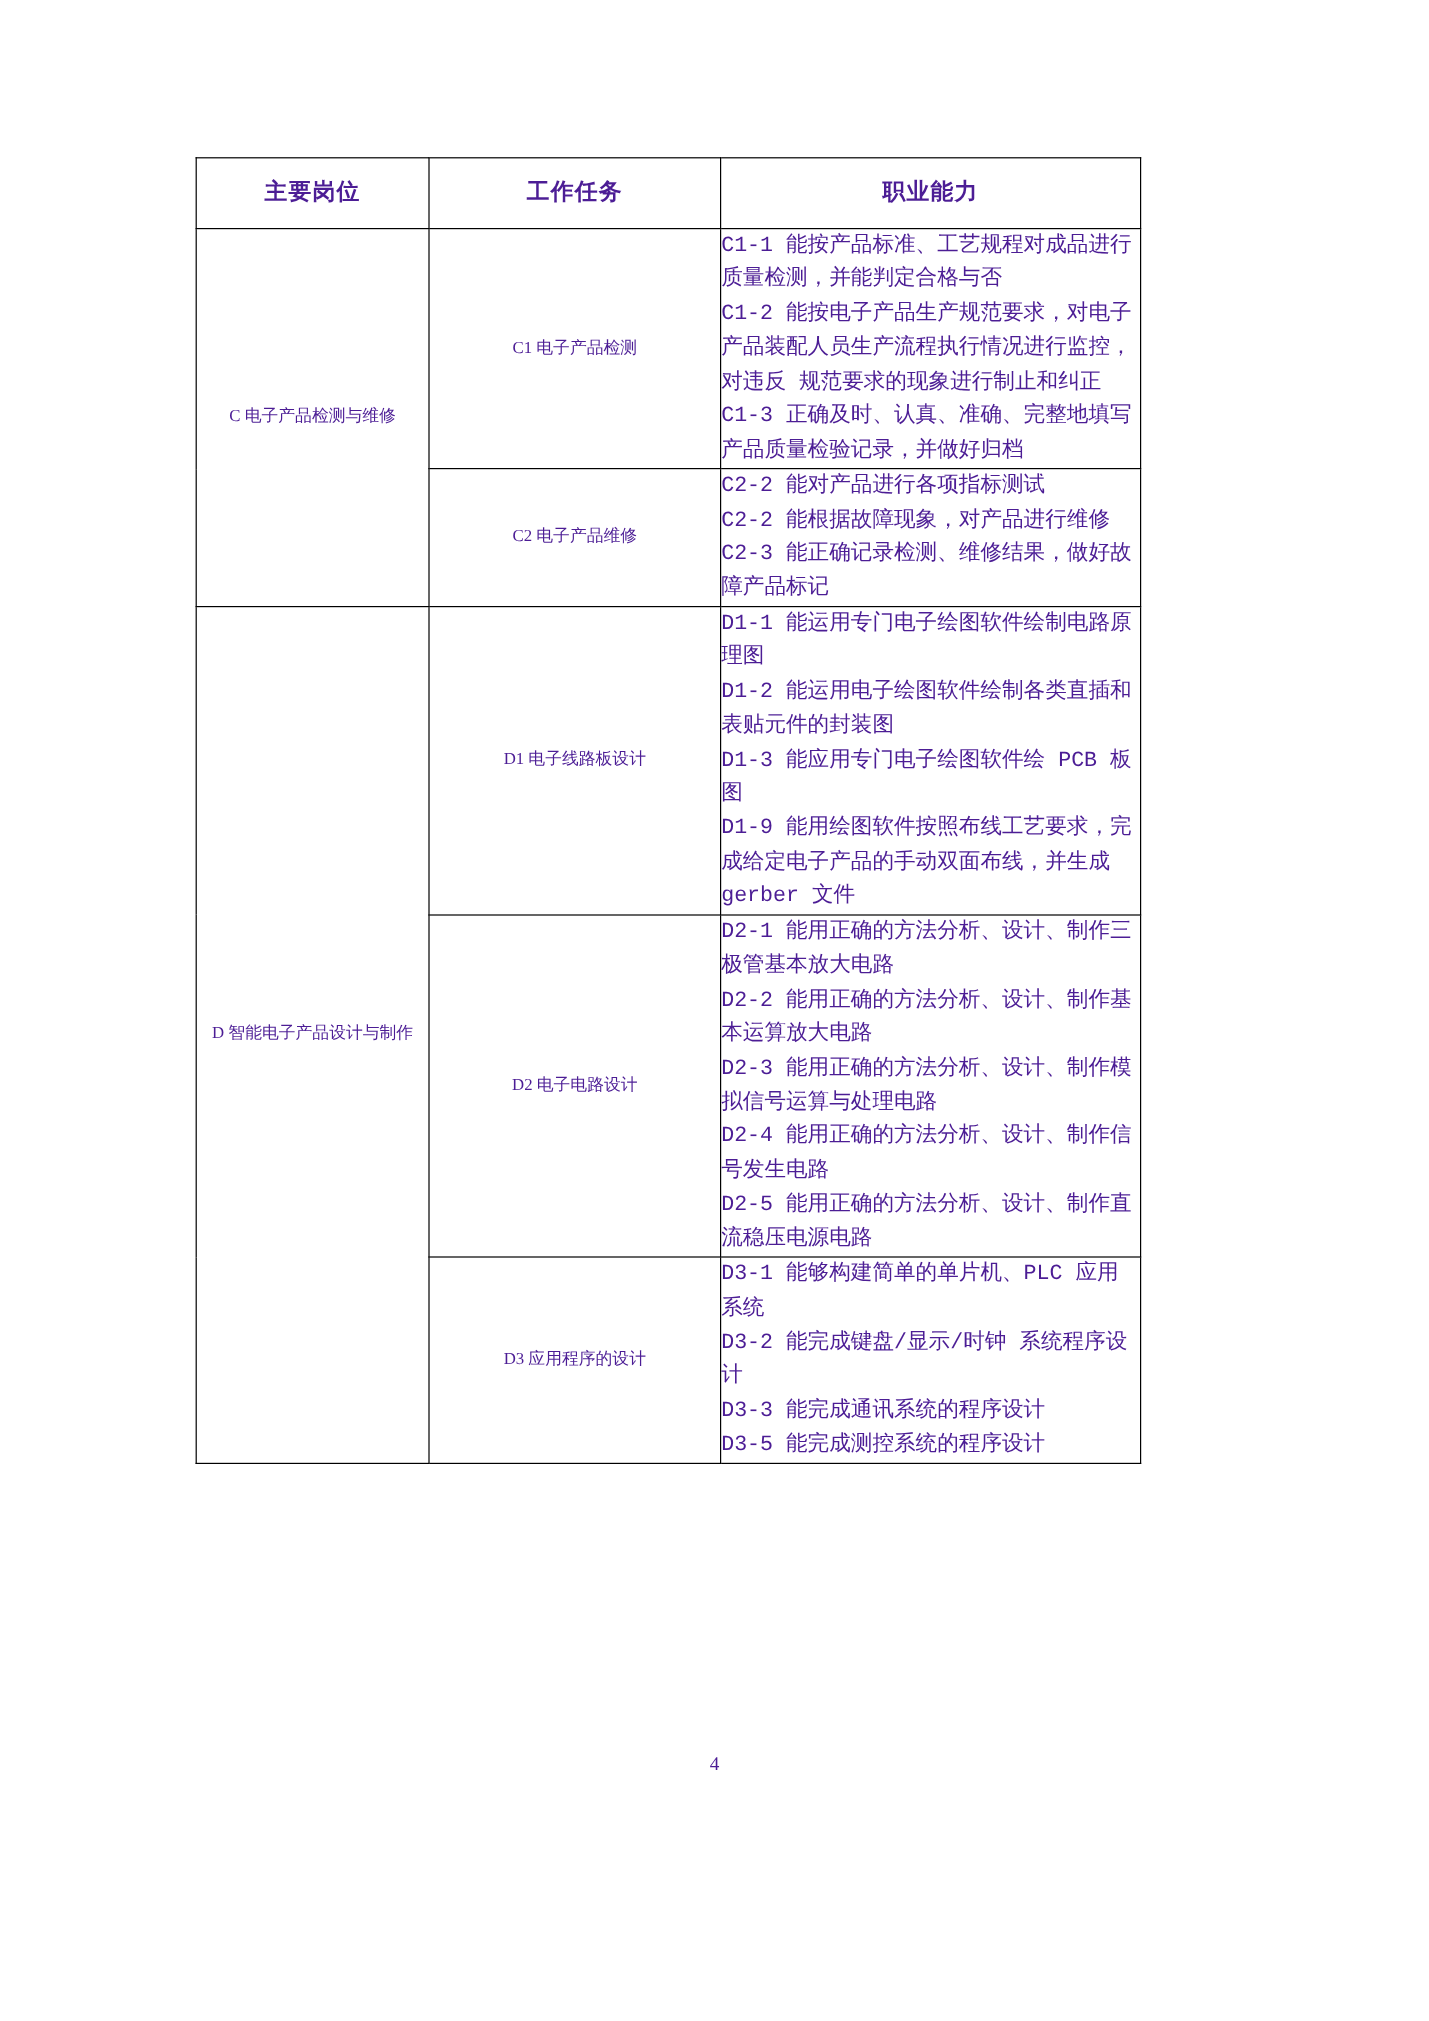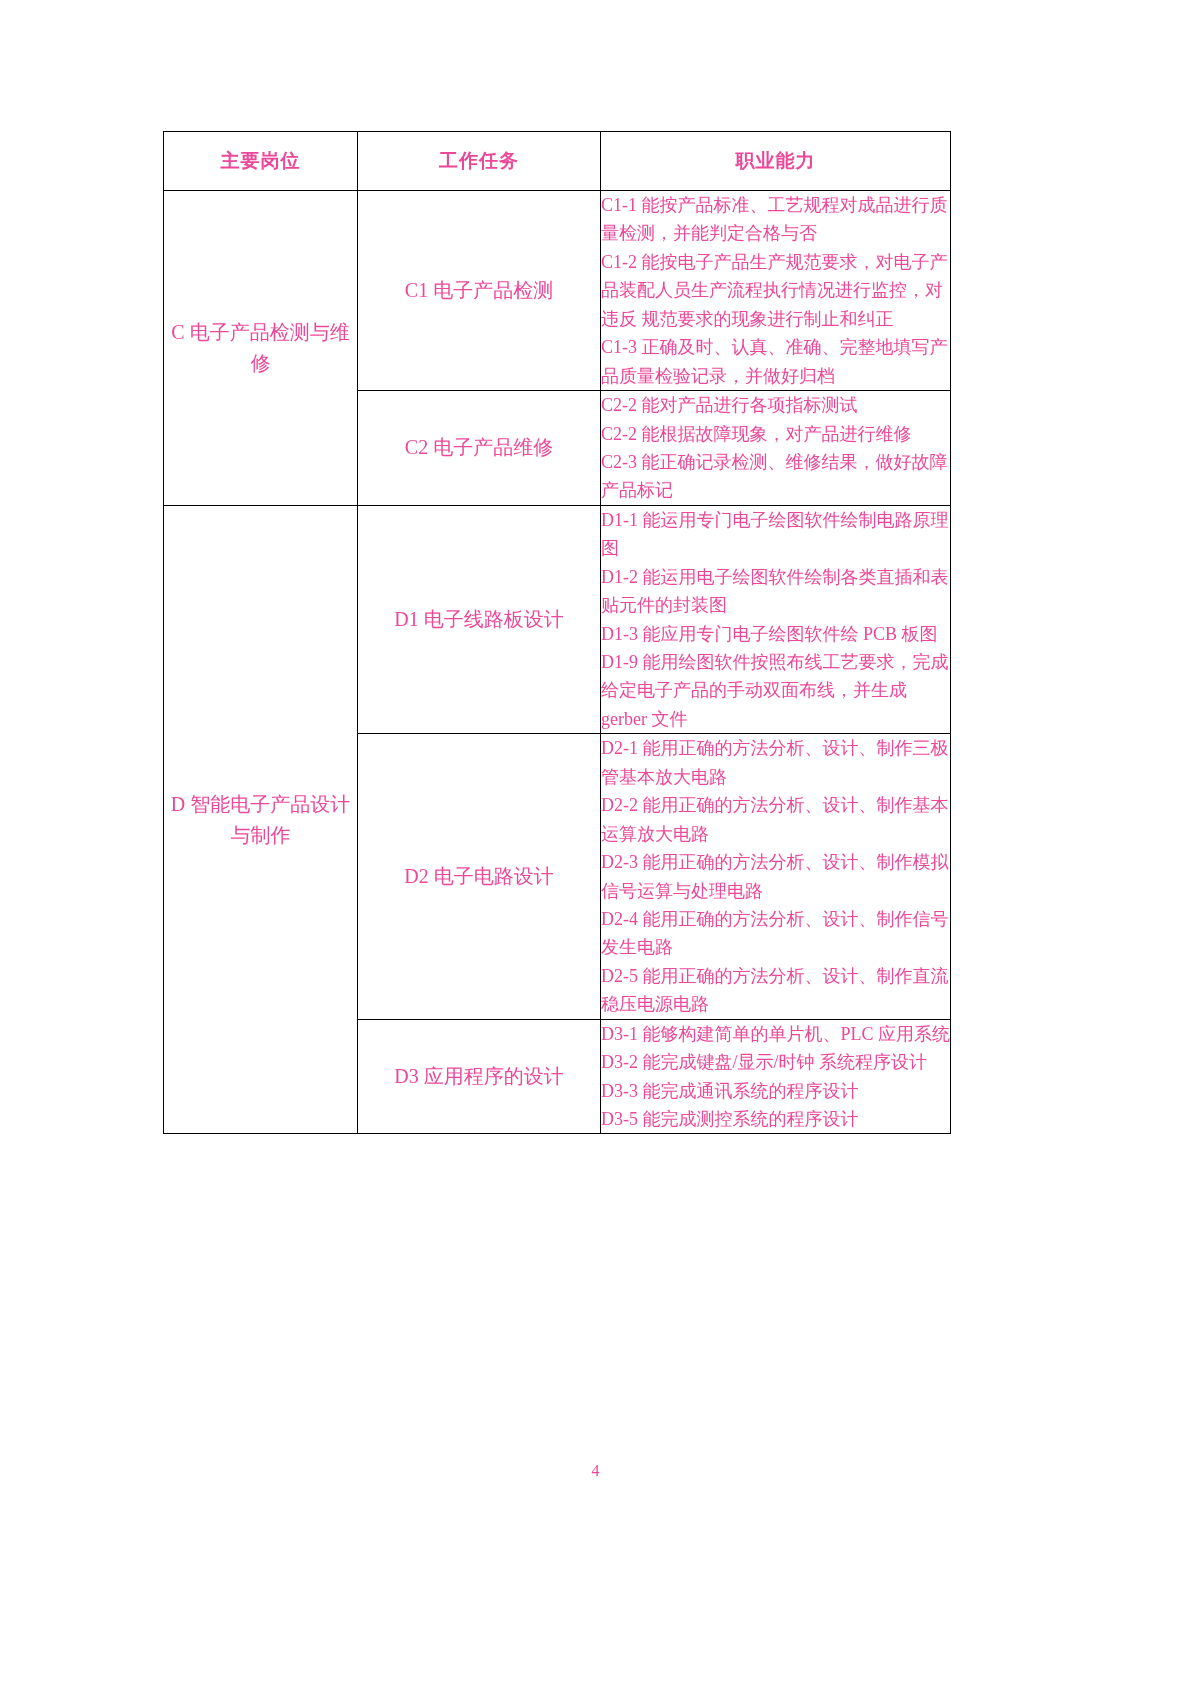--- a/index.html
+++ b/index.html
@@ -6,21 +6,21 @@
     margin: 0;
     padding: 0;
     background: #ffffff;
   }
   .page {
     position: relative;
     width: 1191px;
     height: 1640px;
     background: #ffffff;
     font-family: "Liberation Serif", "DejaVu Serif", serif;
-    color: #ec4899;
+    color: #4c1d95;
     box-sizing: border-box;
     padding-left: 34px;
   }
   .doc-table {
     position: absolute;
     left: 163px;
     top: 131px;
     width: 787px;
     border-collapse: collapse;
     table-layout: fixed;
@@ -37,33 +37,34 @@
   .hdr {
     text-align: center;
     font-weight: bold;
     font-size: 19px;
     letter-spacing: 1px;
     height: 58px;
     line-height: 58px;
   }
   .cell-center {
     text-align: center;
-    font-size: 20px;
+    font-size: 14px;
     line-height: 1.55;
     padding: 6px 10px;
   }
   .cell-body {
     text-align: left;
     font-size: 18px;
     line-height: 1.58;
     padding: 12px 10px 12px 13px;
   }
   .cell-body p {
     margin: 0;
     text-indent: 0;
+    font-family: Liberation Mono, monospace;
   }
   .page-number {
     position: absolute;
     left: 0;
     right: 0;
     top: 1462px;
     text-align: center;
     font-size: 16px;
   }
 </style>

